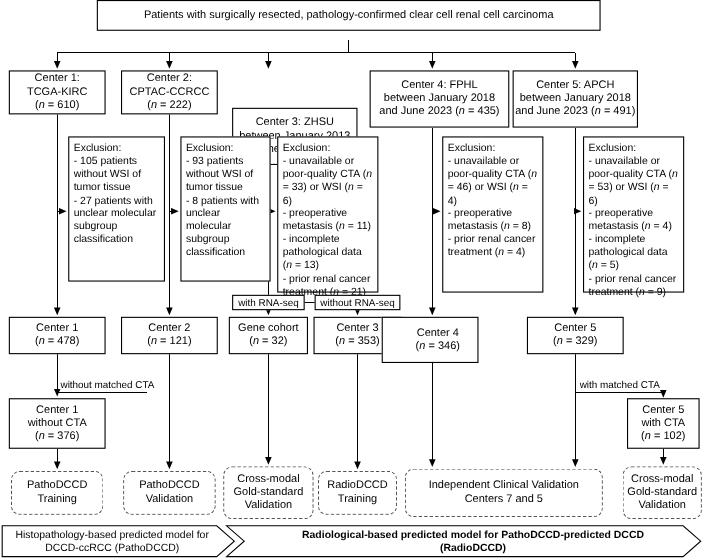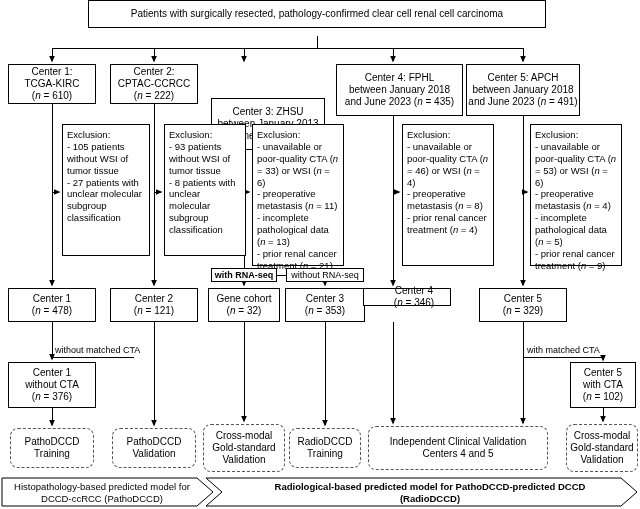--- a/index.html
+++ b/index.html
@@ -132,40 +132,40 @@
     <div>- prior renal cancer treatment (<i>n</i> = 4)</div>
   </div>
   <div class="excl" style="left:530px;top:124px;width:92px;height:142px;">
     <div>Exclusion:</div>
     <div>- unavailable or poor-quality CTA (<i>n</i> = 53) or WSI (<i>n</i> = 6)</div>
     <div>- preoperative metastasis (<i>n</i> = 4)</div>
     <div>- incomplete pathological data (<i>n</i> = 5)</div>
     <div>- prior renal cancer treatment (<i>n</i> = 9)</div>
   </div>
 
-  <div class="tag" style="left:211px;top:268px;width:66px;height:14px;font-weight:bold;">with RNA-seq</div>
+  <div class="tag" style="left:211px;top:268px;width:66px;height:14px;">with RNA-seq</div>
   <div class="tag" style="left:286px;top:268px;width:78px;height:14px;">without RNA-seq</div>
 
   <div class="box" style="left:8px;top:288px;width:88px;height:34px;">
     <div>Center 1</div>
     <div>(<i>n</i> = 478)</div>
   </div>
   <div class="box" style="left:110px;top:288px;width:88px;height:34px;">
     <div>Center 2</div>
     <div>(<i>n</i> = 121)</div>
   </div>
   <div class="box" style="left:208px;top:288px;width:72px;height:34px;">
     <div>Gene cohort</div>
     <div>(<i>n</i> = 32)</div>
   </div>
   <div class="box" style="left:285px;top:288px;width:80px;height:34px;">
     <div>Center 3</div>
     <div>(<i>n</i> = 353)</div>
   </div>
-  <div class="box" style="left:363px;top:288px;width:88px;height:18px;padding-left:14px;">
+  <div class="box" style="left:347px;top:288px;width:88px;height:42px;padding-left:14px;">
     <div>Center 4</div>
     <div>(<i>n</i> = 346)</div>
   </div>
   <div class="box" style="left:479px;top:288px;width:88px;height:34px;">
     <div>Center 5</div>
     <div>(<i>n</i> = 329)</div>
   </div>
 
   <div class="flabel" style="left:55px;top:345px;">without matched CTA</div>
   <div class="flabel" style="left:527px;top:345px;">with matched CTA</div>
@@ -193,21 +193,21 @@
     <div>Cross-modal</div>
     <div>Gold-standard</div>
     <div>Validation</div>
   </div>
   <div class="box outcome" style="left:289px;top:428px;width:72px;height:40px;">
     <div>RadioDCCD</div>
     <div>Training</div>
   </div>
   <div class="box outcome" style="left:368px;top:426px;width:180px;height:44px;">
     <div>Independent Clinical Validation</div>
-    <div>Centers 4 and 5</div>
+    <div>Centers 7 and 5</div>
   </div>
   <div class="box outcome" style="left:566px;top:424px;width:72px;height:48px;">
     <div>Cross-modal</div>
     <div>Gold-standard</div>
     <div>Validation</div>
   </div>
 
   <div class="banner-text" style="left:6px;top:481px;width:192px;">Histopathology-based predicted model for DCCD-ccRCC (PathoDCCD)</div>
   <div class="banner-text" style="left:260px;top:481px;width:340px;font-weight:bold;">Radiological-based predicted model for PathoDCCD-predicted DCCD (RadioDCCD)</div>
 

